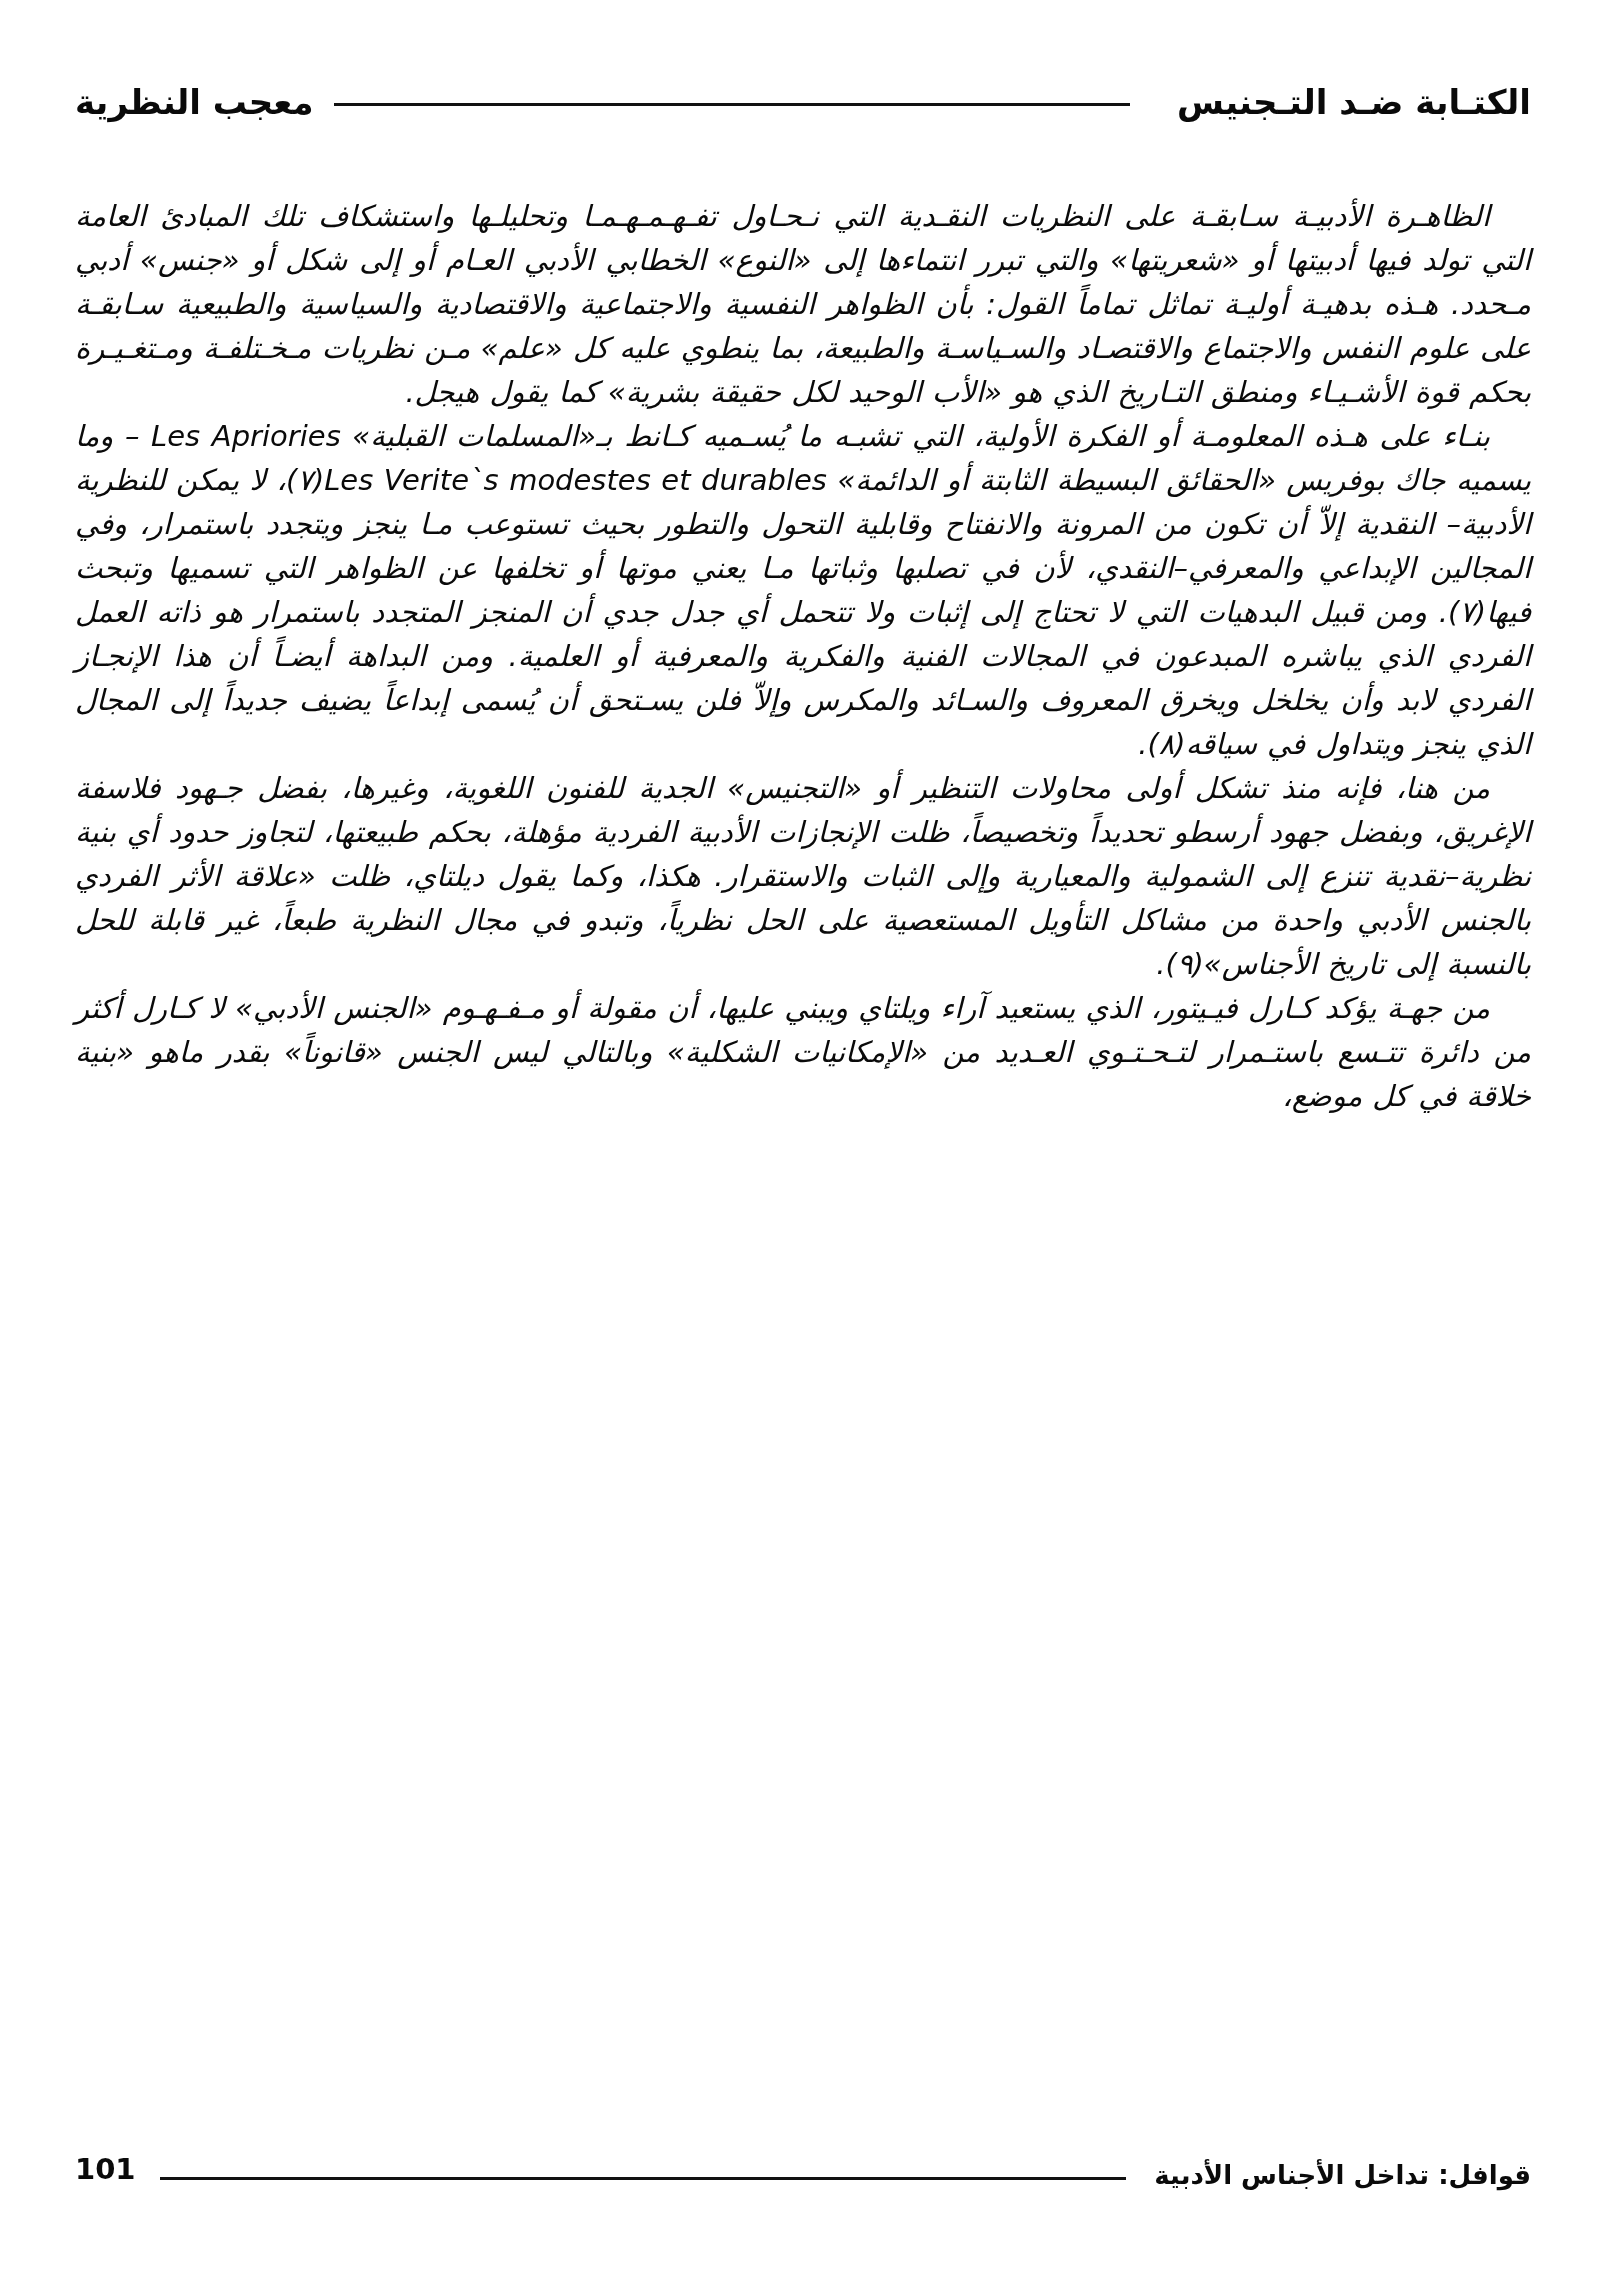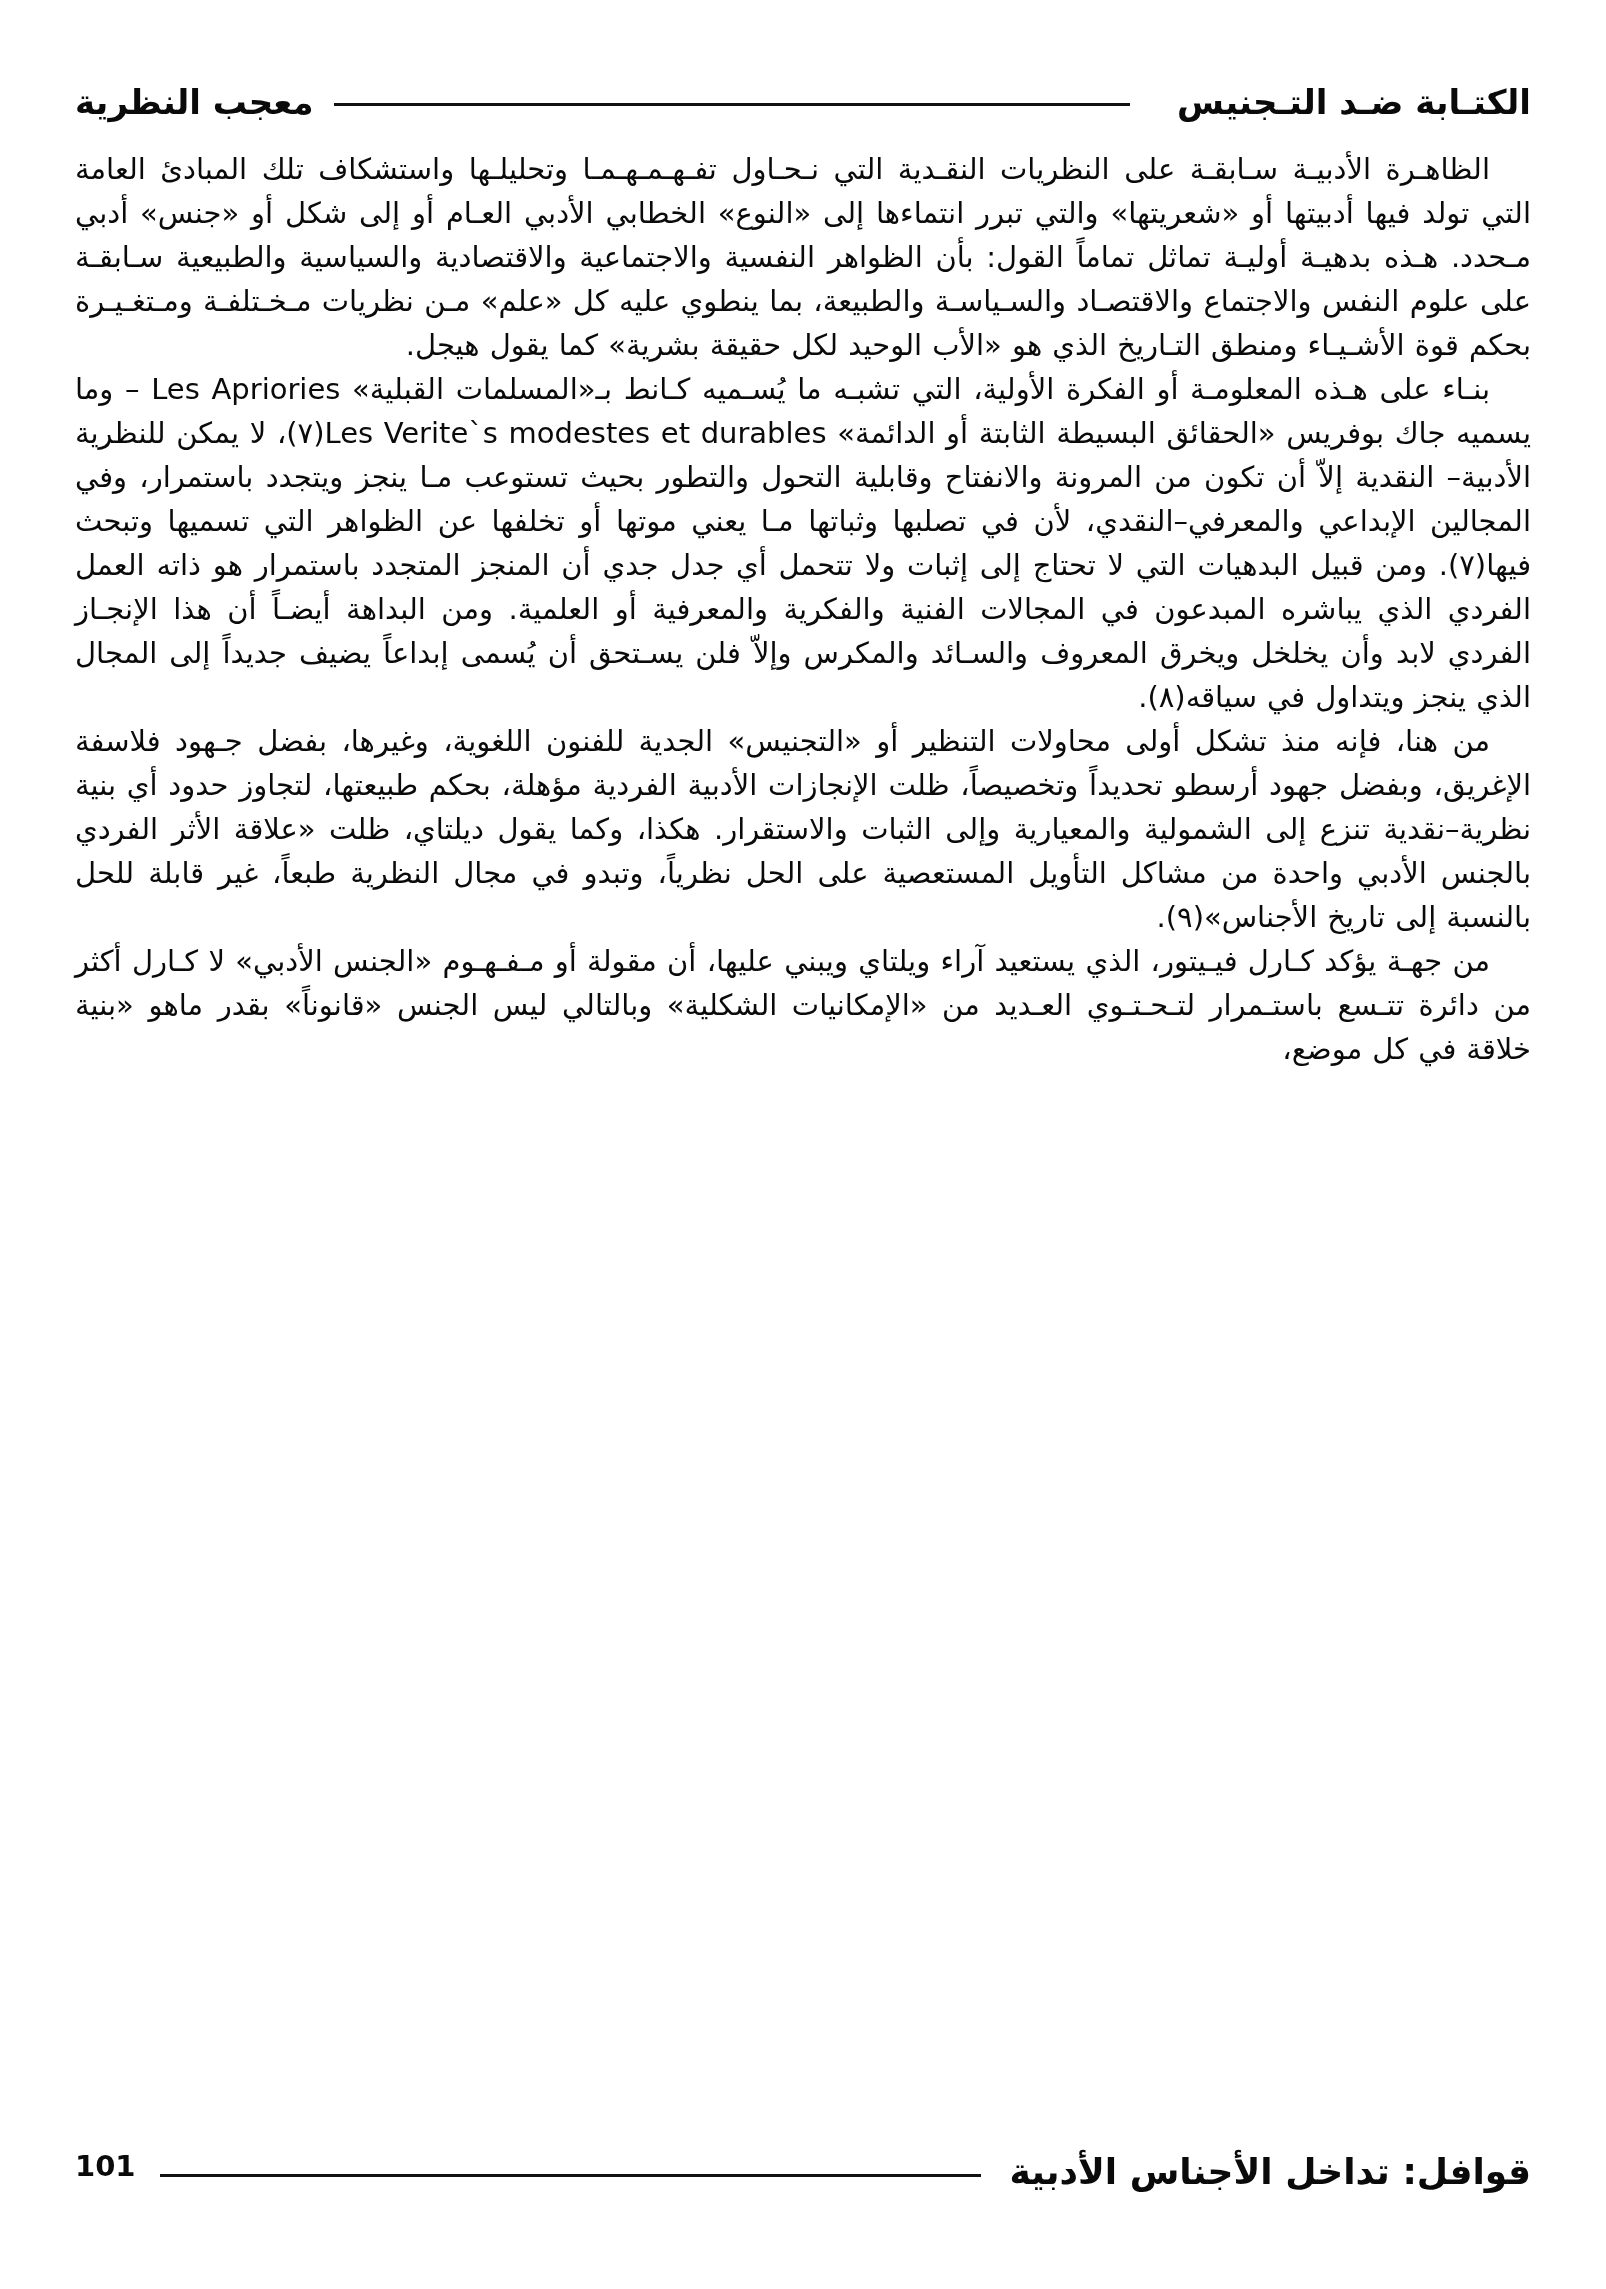--- a/index.html
+++ b/index.html
@@ -32,41 +32,42 @@
   .header-author { white-space: nowrap; }
   .rule {
     flex: 1 1 auto;
     height: 0;
     border-top: 3.7px solid #111;
     margin: 0 20.5px;
     position: relative;
     top: 2.8px;
   }
   .body-text {
-    margin-top: 25px;
+    margin-top: 72px;
     font-size: 29px;
     line-height: 44px;
     text-align: justify;
+    font-style: italic;
   }
   .body-text p {
     margin: 0;
     text-indent: 41px;
     word-spacing: 0.9px;
   }
   .page-footer {
     position: absolute;
     right: 75px;
     left: 75px;
     bottom: 98px;
     display: flex;
     align-items: center;
   }
   .footer-title {
     font-weight: bold;
-    font-size: 36px;
+    font-size: 26px;
     white-space: nowrap;
   }
   .footer-rule {
     flex: 1 1 auto;
     height: 0;
     border-top: 3.7px solid #111;
     margin: 0 28px 0 24px;
     position: relative;
     top: 3.7px;
   }

